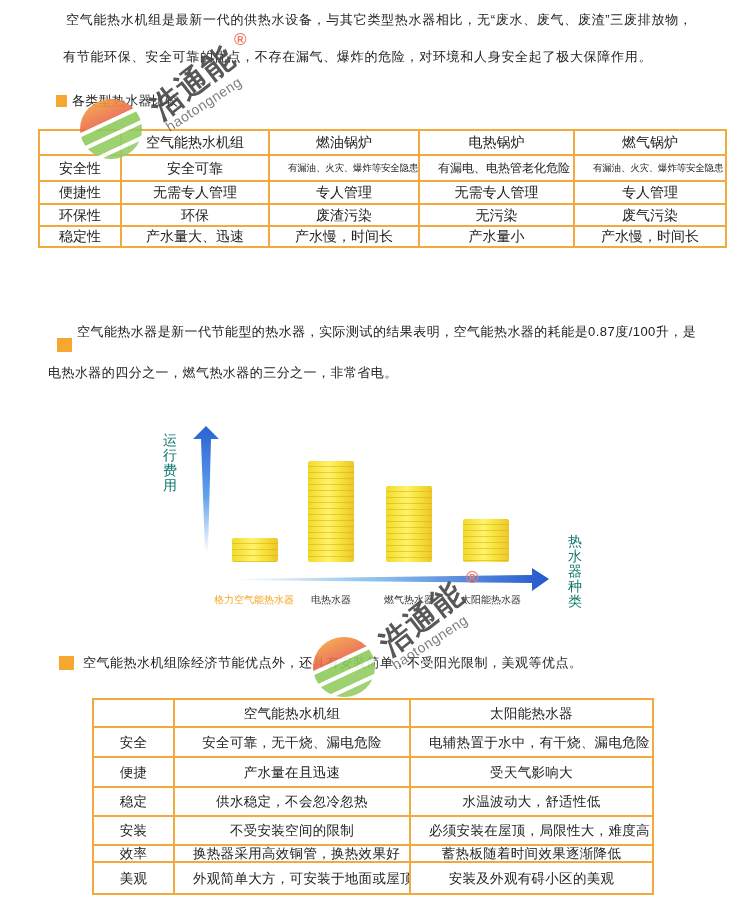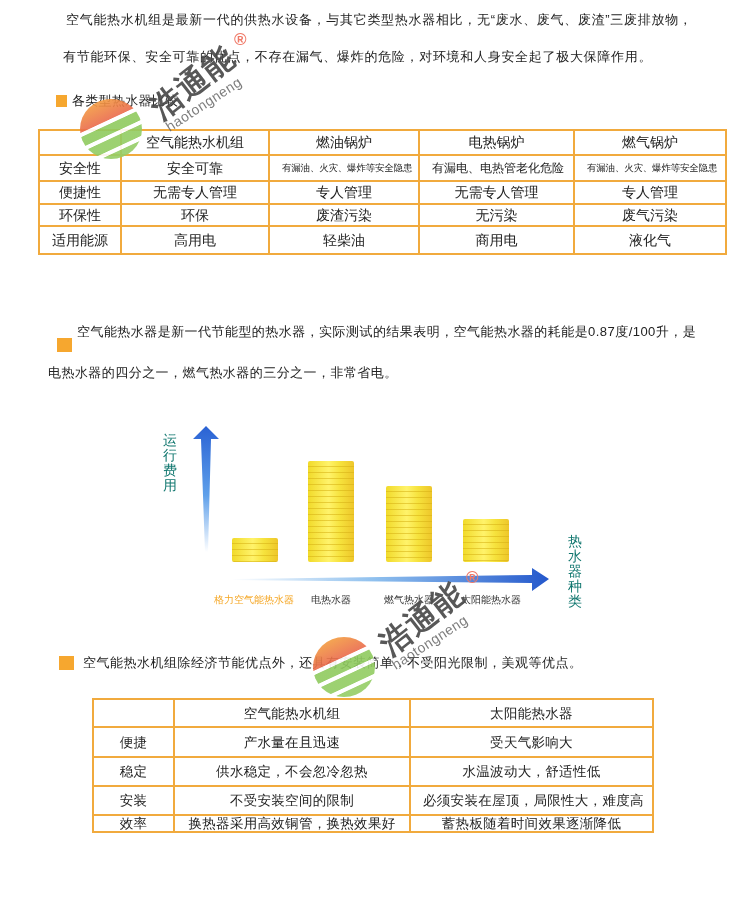--- a/index.html
+++ b/index.html
@@ -2,21 +2,21 @@
 <html><head>
 <meta charset="utf-8">
 <style>
   html, body { margin:0; padding:0; background:#ffffff; }
   body { width:750px; height:923px; position:relative; overflow:hidden;
          font-family:"Liberation Sans","DejaVu Sans",sans-serif; color:#222; }
   .abs { position:absolute; }
   .line { position:absolute; white-space:nowrap; font-size:13px; line-height:16px; letter-spacing:0.7px; color:#222; }
   .sq { position:absolute; background:#f6a72f; }
   table.t { position:absolute; border-collapse:collapse; table-layout:fixed; }
-  table.t td { border:2px solid #f1aa3d; text-align:center; vertical-align:middle; padding:0 12px;
+  table.t td { border:2px solid #f1aa3d; text-align:center; vertical-align:middle; padding:0 18px;
                font-size:14px; line-height:15px; color:#222; background:#fff; overflow:hidden; white-space:nowrap; }
   table.t td.small { font-size:9.5px; line-height:12px; letter-spacing:-0.2px; }
   table.t td.wrap  { white-space:normal; font-size:9.5px; line-height:11px; text-align:left; padding-left:8px; }
   table.t td.mid   { font-size:12px; }
   table.t2 td { font-size:13.5px; letter-spacing:0.3px; }
   .bar { position:absolute; bottom:0; width:46px; border-radius:2px;
          background:
            repeating-linear-gradient(to bottom, rgba(255,255,255,0) 0px, rgba(255,255,255,0) 5px, rgba(214,176,20,0.55) 5px, rgba(214,176,20,0.55) 6px),
            linear-gradient(to right, #f1da2a 0%, #fff36a 45%, #f6e23c 70%, #eec62a 100%); }
   .cat { position:absolute; top:594px; font-size:10px; line-height:12px; white-space:nowrap; color:#333; }
@@ -67,26 +67,26 @@
     <td>无需专人管理</td>
     <td>专人管理</td>
   </tr>
   <tr style="height:22px;">
     <td>环保性</td>
     <td>环保</td>
     <td>废渣污染</td>
     <td>无污染</td>
     <td>废气污染</td>
   </tr>
-  <tr style="height:28px;">
-    <td>适用能源</td>
-    <td>高用电</td>
-    <td>轻柴油</td>
-    <td>商用电</td>
-    <td>液化气</td>
+  <tr style="height:21px;">
+    <td>稳定性</td>
+    <td>产水量大、迅速</td>
+    <td>产水慢，时间长</td>
+    <td>产水量小</td>
+    <td>产水慢，时间长</td>
   </tr>
 </tbody>
   </table>
 
 <div class="sq" style="left:57px; top:338px; width:15px; height:14px;"></div>
 <div class="line" style="left:77px; top:324px; letter-spacing:0.45px;">空气能热水器是新一代节能型的热水器，实际测试的结果表明，空气能热水器的耗能是0.87度/100升，是</div>
 <div class="line" style="left:48px; top:365px; letter-spacing:0.45px;">电热水器的四分之一，燃气热水器的三分之一，非常省电。</div>
 
 <div class="abs" style="left:0; top:0; width:750px; height:923px;">
   <svg class="abs" style="left:190px; top:424px;" width="32" height="132">
@@ -135,39 +135,49 @@
       <col style="width:236px">
       <col style="width:243px">
     </colgroup>
   <tbody>
       <tr style="height:28px;">
     <td></td>
     <td>空气能热水机组</td>
     <td>太阳能热水器</td>
   </tr>
   <tr style="height:30px;">
+    <td>安全</td>
+    <td>安全可靠，无干烧、漏电危险</td>
+    <td>电辅热置于水中，有干烧、漏电危险</td>
+  </tr>
+  <tr style="height:30px;">
     <td>便捷</td>
     <td>产水量在且迅速</td>
     <td>受天气影响大</td>
   </tr>
   <tr style="height:29px;">
     <td>稳定</td>
     <td>供水稳定，不会忽冷忽热</td>
     <td>水温波动大，舒适性低</td>
   </tr>
   <tr style="height:29px;">
     <td>安装</td>
     <td>不受安装空间的限制</td>
     <td>必须安装在屋顶，局限性大，难度高</td>
   </tr>
   <tr style="height:17px;margin-left:36px;">
     <td>效率</td>
     <td>换热器采用高效铜管，换热效果好</td>
     <td>蓄热板随着时间效果逐渐降低</td>
   </tr>
+  <tr style="height:32px;">
+    <td>美观</td>
+    <td>外观简单大方，可安装于地面或屋顶</td>
+    <td>安装及外观有碍小区的美观</td>
+  </tr>
 </tbody>
   </table>
 
 <div class="wm" style="left:0; top:0;">
   <div class="wm-logo" style="left:80px; top:99px; width:62px; height:60px;"></div>
   <div class="wm-cn" style="left:145px; top:62px;">浩通能</div>
   <div class="wm-en" style="left:160px; top:96px;">haotongneng</div>
   <div class="wm-r" style="left:234px; top:30px;">®</div>
 </div>
 

